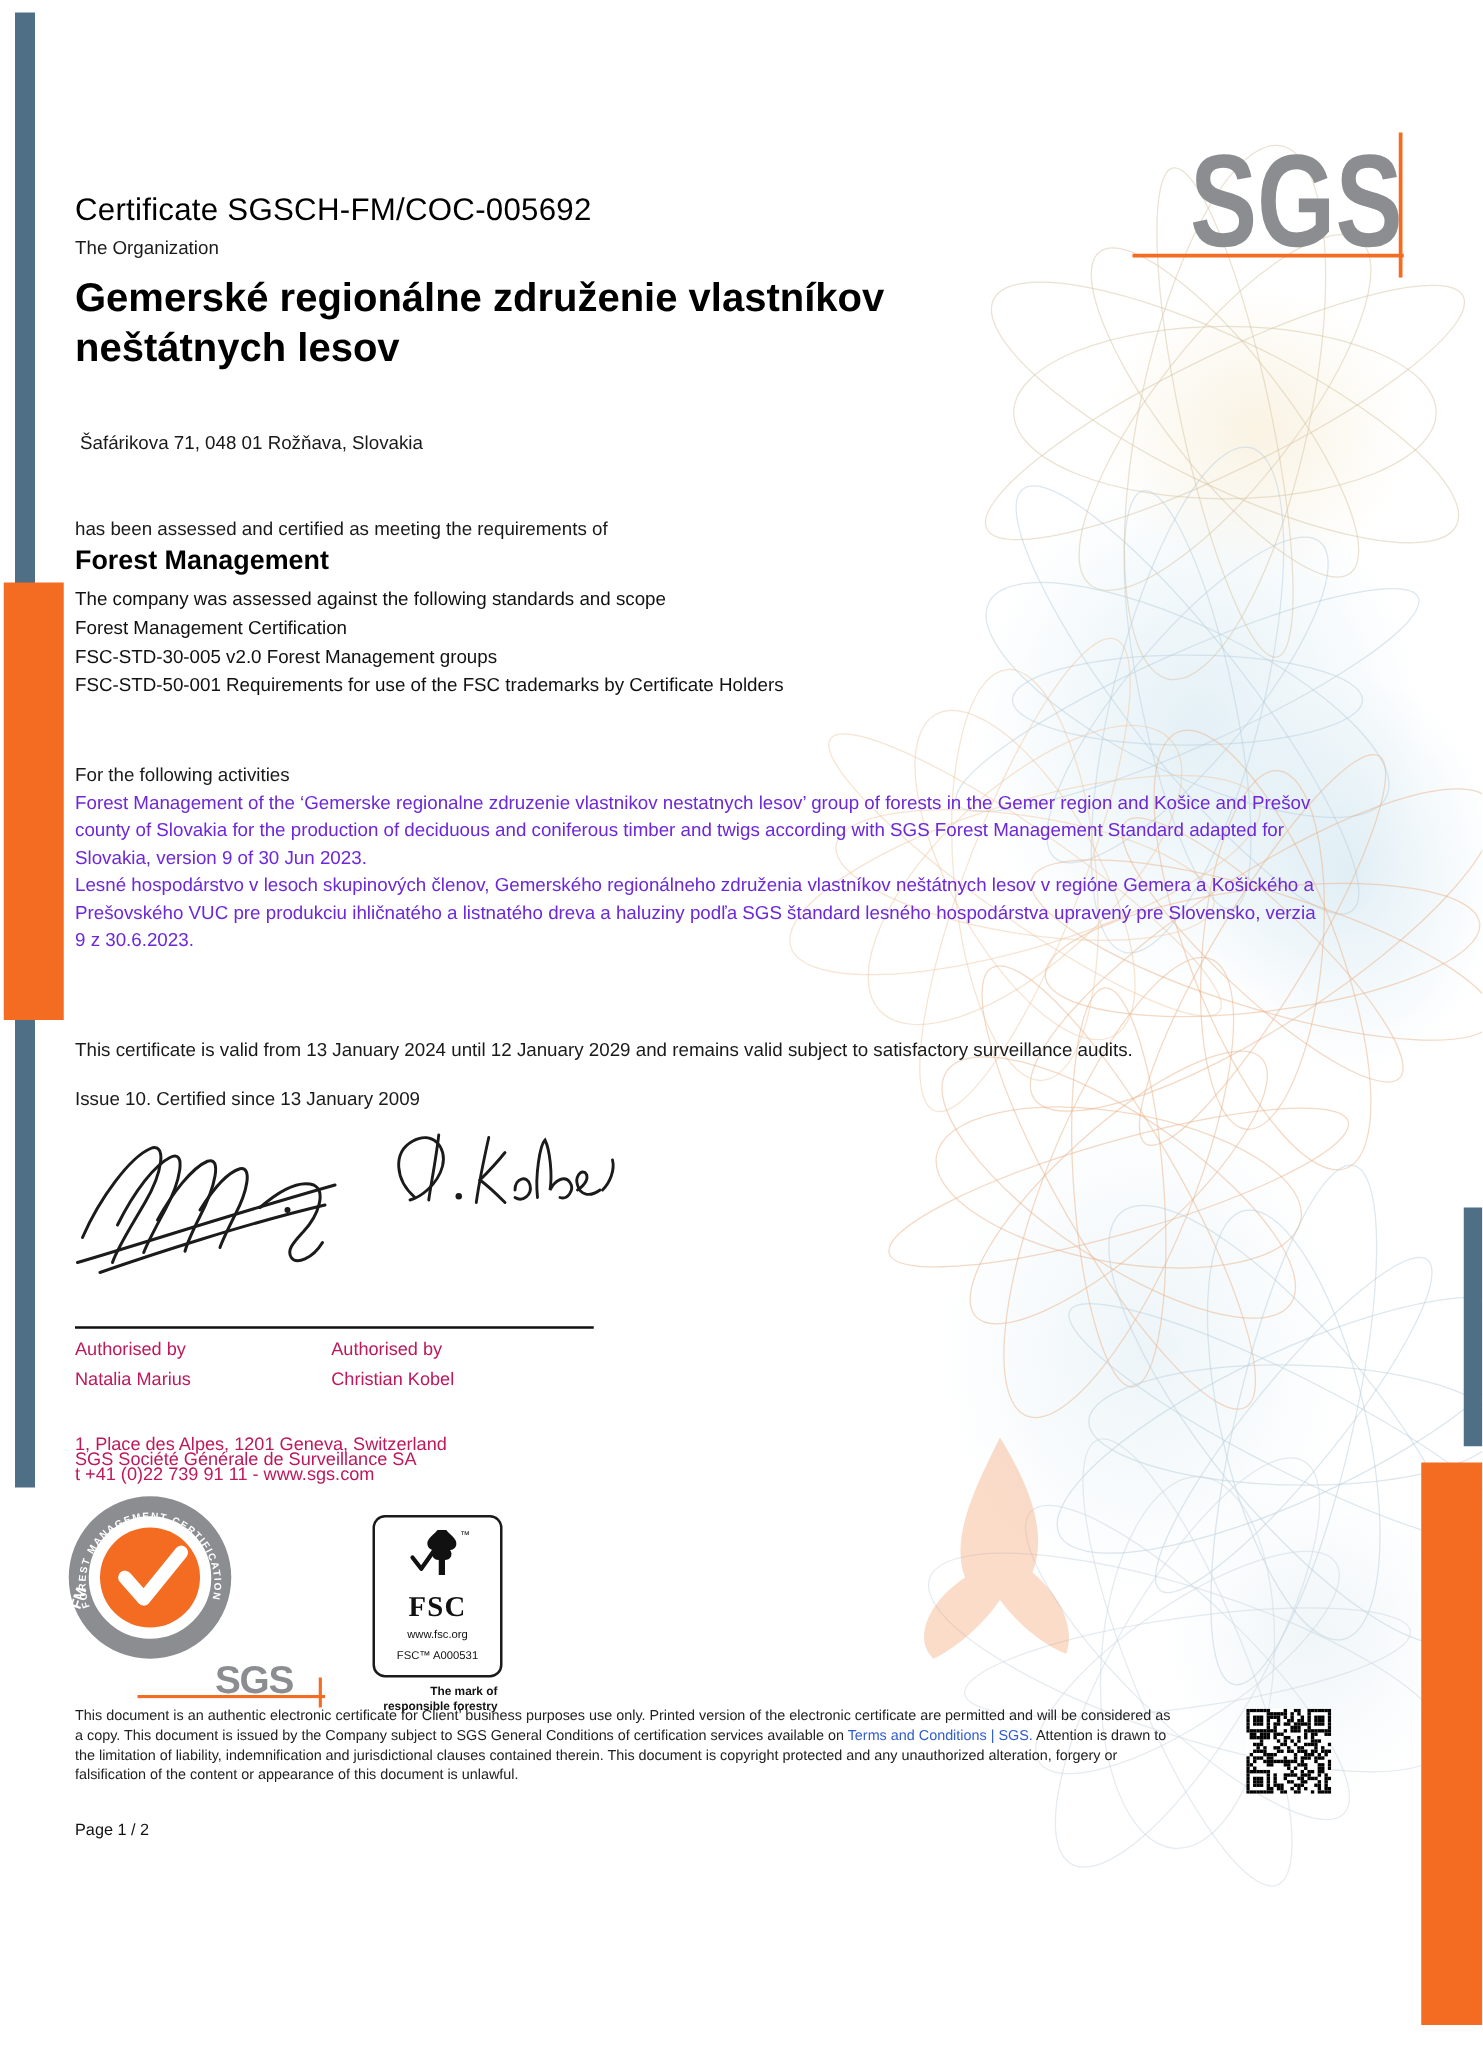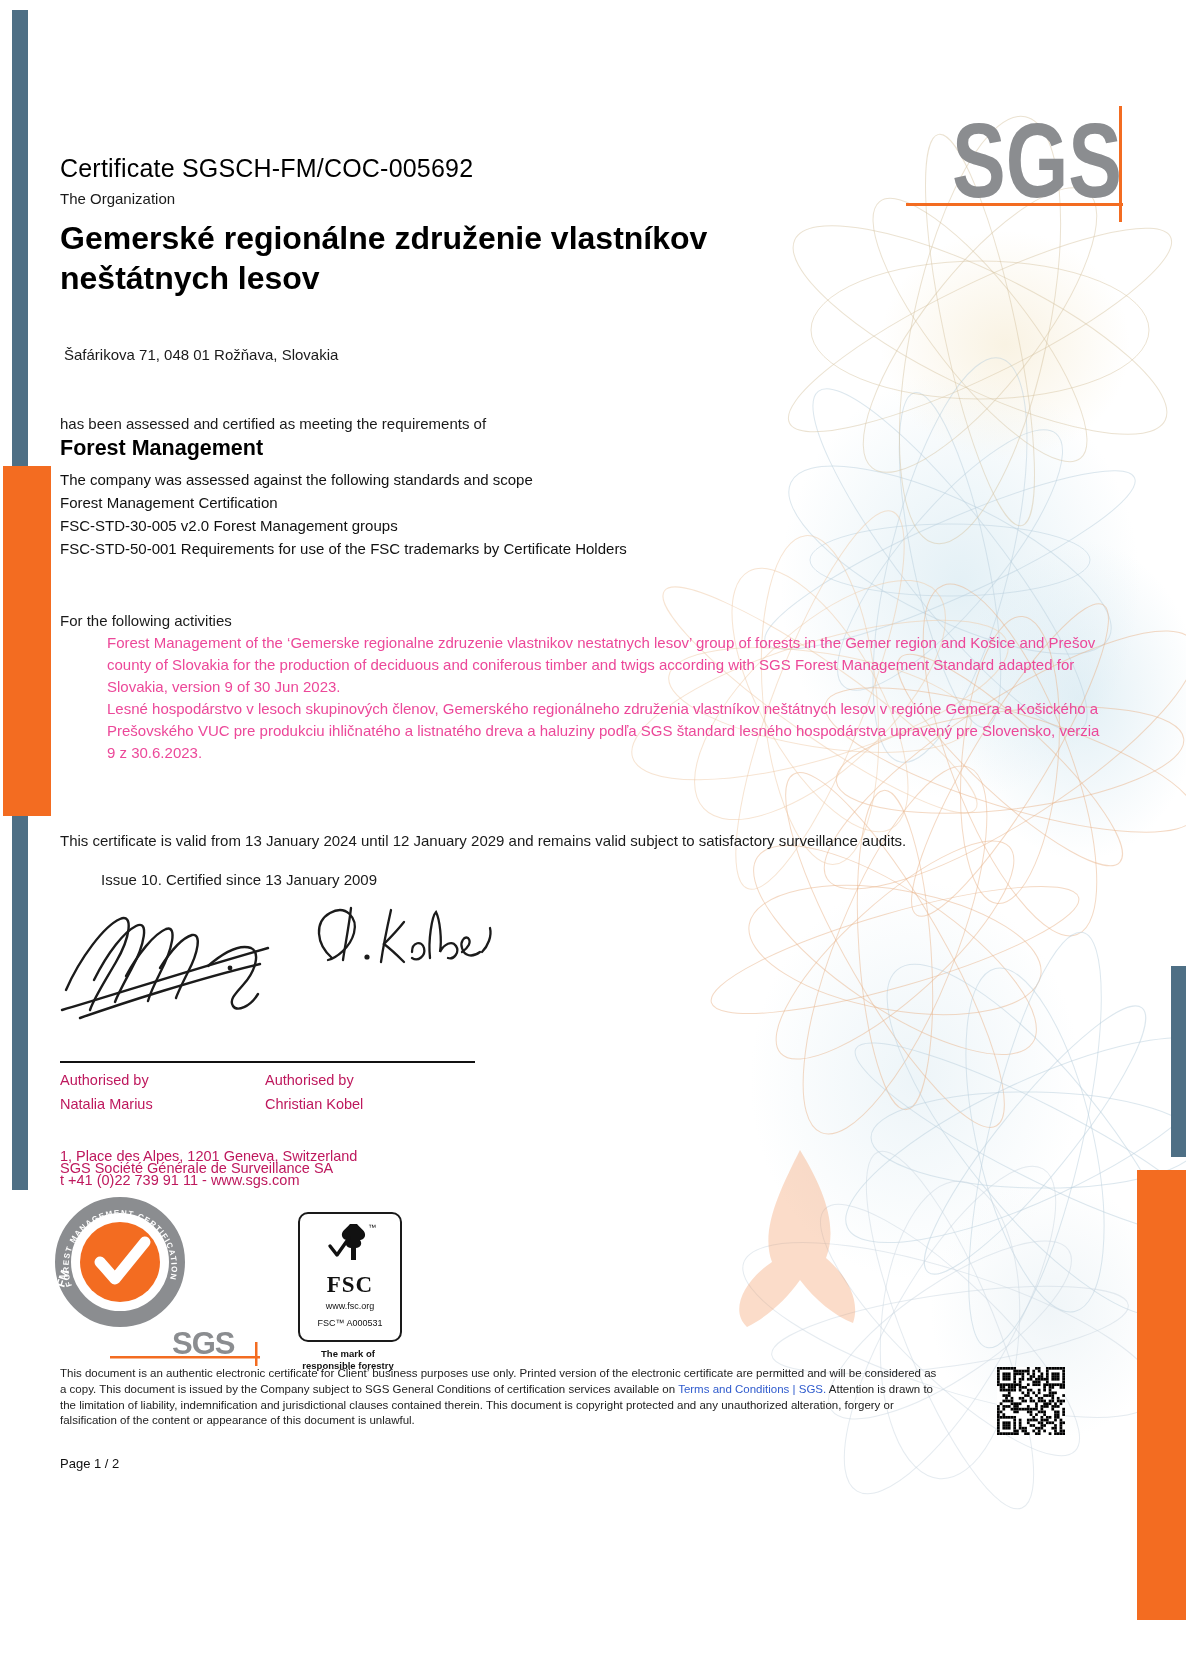--- a/index.html
+++ b/index.html
@@ -1,21 +1,21 @@
 <!DOCTYPE html>
 <html><head>
 <meta charset="utf-8">
 <style>
   html,body{margin:0;padding:0;background:#fff;}
   .page{position:relative;width:1186px;height:1655px;background:#fff;overflow:hidden;
         font-family:"Liberation Sans", sans-serif;color:#111;}
   .abs{position:absolute;}
   .t15{font-size:15px;line-height:21px;color:#1a1a1a;}
   .t14{font-size:14.5px;line-height:20px;color:#be185d;}
-  .body-par{font-size:15px;line-height:22px;color:#ec4899;margin-left:47px;}
+  .body-par{font-size:15px;line-height:22px;color:#6d28d9;}
   .cert-title{font-size:25px;letter-spacing:.2px;color:#000;}
   .org-name{font-size:32px;font-weight:bold;line-height:40px;color:#000;}
   .program{font-size:21.5px;font-weight:bold;color:#000;}
   .footer-small{font-size:11.5px;line-height:15.8px;color:#222;}
   .link-blue{color:#2f5bcd;cursor:pointer;}
   .bar{position:absolute;}
   .rule{position:absolute;background:#111;}
   .fsc-box{position:absolute;border:2px solid #1a1a1a;border-radius:10px;background:#fff;text-align:center;}
   .fsc-name{font-family:"Liberation Serif", serif;font-weight:bold;font-size:23px;letter-spacing:1px;color:#111;}
   .fsc-small{font-size:9px;color:#111;line-height:12px;}
@@ -112,21 +112,21 @@
     <div>Forest Management Certification</div>
     <div>FSC-STD-30-005 v2.0 Forest Management groups</div>
     <div>FSC-STD-50-001 Requirements for use of the FSC trademarks by Certificate Holders</div>
   </div>
 
   <div class="abs t15" style="left:60px;top:610px;">For the following activities</div>
   <div class="abs body-par" style="left:60px;top:632px;width:1002px;">Forest Management of the ‘Gemerske regionalne zdruzenie vlastnikov nestatnych lesov’ group of forests in the Gemer region and Košice and Prešov county of Slovakia for the production of deciduous and coniferous timber and twigs according with SGS Forest Management Standard adapted for Slovakia, version 9 of 30 Jun 2023.</div>
   <div class="abs body-par" style="left:60px;top:698px;width:1002px;">Lesné hospodárstvo v lesoch skupinových členov, Gemerského regionálneho združenia vlastníkov neštátnych lesov v regióne Gemera a Košického a Prešovského VUC pre produkciu ihličnatého a listnatého dreva a haluziny podľa SGS štandard lesného hospodárstva upravený pre Slovensko, verzia 9 z 30.6.2023.</div>
 
   <div class="abs t15" style="left:60px;top:830px;">This certificate is valid from 13 January 2024 until 12 January 2029 and remains valid subject to satisfactory surveillance audits.</div>
-  <div class="abs t15" style="left:60px;top:869px;margin-left:41px;">Issue 10. Certified since 13 January 2009</div>
+  <div class="abs t15" style="left:60px;top:869px;">Issue 10. Certified since 13 January 2009</div>
 
   <svg class="abs" style="left:58px;top:898px;" width="440" height="160" viewBox="0 0 440 160">
     <g stroke="#1b1b1b" stroke-width="2.4" fill="none" stroke-linecap="round">
       <path d="M8,92 C22,60 46,28 62,21 C76,15 72,40 58,64 C47,83 36,100 32,112"></path>
       <path d="M36,82 C50,54 66,34 78,28 C92,21 86,48 74,70 C66,85 60,96 57,104"></path>
       <path d="M68,78 C80,56 96,36 108,31 C120,27 114,52 102,75 C96,87 92,96 90,103"></path>
       <path d="M102,70 C112,54 124,40 134,37 C144,35 140,55 130,74 C124,86 120,94 118,100"></path>
       <path d="M4,112 C52,98 132,72 210,50"></path>
       <path d="M22,120 C62,106 142,80 202,66"></path>
       <path d="M150,68 C165,55 181,46 193,50 C203,55 197,74 185,87 C177,96 171,102 175,108 C179,114 192,109 200,96"></path>
@@ -176,21 +176,21 @@
   <div class="fsc-box" style="left:298px;top:1212px;width:100px;height:126px;">
     <svg width="52" height="48" viewBox="0 0 52 48" style="margin-top:6px;">
       <text x="44" y="10" font-size="8" fill="#111">™</text>
       <path d="M26,4 c-4,5 -9,7 -8,12 c1,4 5,4 5,4 c-3,4 0,8 4,8 l0,12 l5,0 l0,-12 c4,0 7,-4 4,-8 c0,0 4,0 5,-4 c1,-5 -4,-7 -8,-12 z" fill="#111"></path>
       <path d="M6,26 L13,35 L25,18" fill="none" stroke="#111" stroke-width="3.4" stroke-linecap="round" stroke-linejoin="round"></path>
     </svg>
     <div class="fsc-name">FSC</div>
     <div class="fsc-small" style="margin-top:2px;">www.fsc.org</div>
     <div class="fsc-small" style="margin-top:5px;">FSC™ A000531</div>
   </div>
-  <div class="abs fsc-tagline" style="left:298px;top:1348px;width:100px;">
+  <div class="abs fsc-tagline" style="left:298px;top:1348px;width:100px;text-align:right;">
     <div>The mark of</div>
     <div>responsible forestry</div>
   </div>
 
   <div class="abs footer-small" style="left:60px;top:1366px;width:880px;">
     <span>This document is an authentic electronic certificate for Client’ business purposes use only. Printed version of the electronic certificate are permitted and will be considered as a copy. This document is issued by the Company subject to SGS General Conditions of certification services available on </span><span class="link-blue">Terms and Conditions | SGS.</span><span> Attention is drawn to the limitation of liability, indemnification and jurisdictional clauses contained therein. This document is copyright protected and any unauthorized alteration, forgery or falsification of the content or appearance of this document is unlawful.</span>
   </div>
   <div class="abs" style="left:60px;top:1456px;font-size:13px;">Page 1 / 2</div>
 
   <svg class="abs" id="qr-svg" style="left:997px;top:1367px;" width="68" height="68" viewBox="0 0 68 68">

